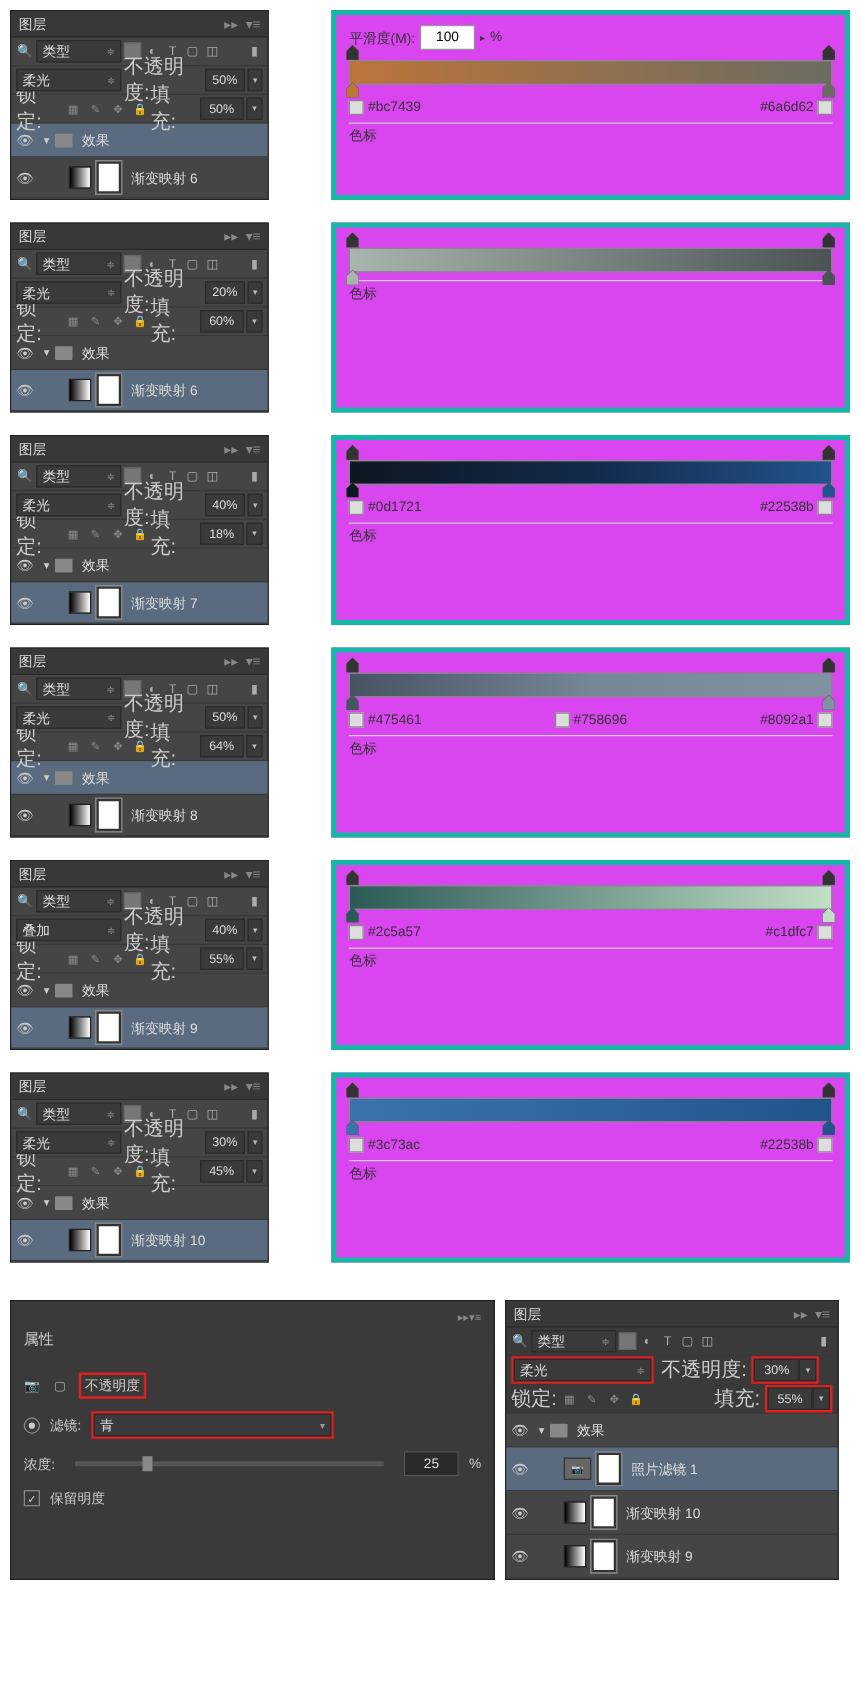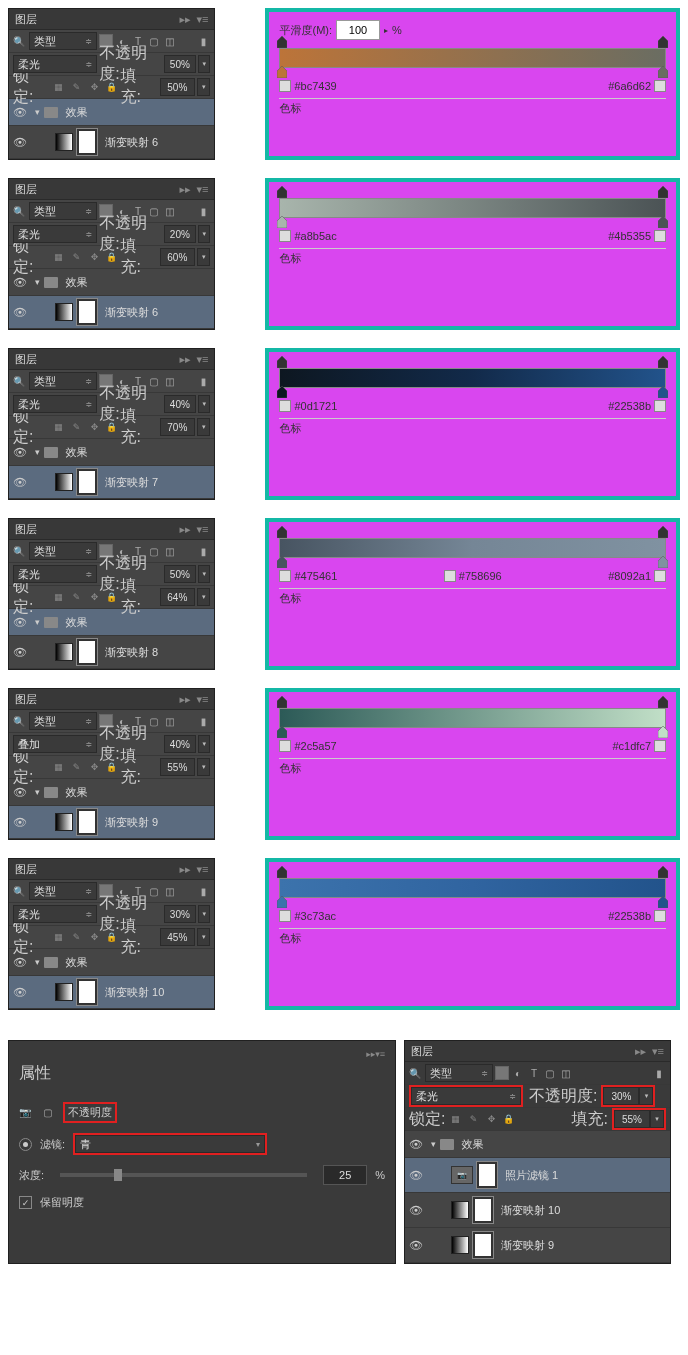--- a/index.html
+++ b/index.html
@@ -36,21 +36,21 @@
 .grad-bar{height:18px;border:1px solid #888}
 .stop{position:absolute;width:10px;height:12px;top:-12px}
 .stop.bot{top:18px}
 .stop svg{display:block}
 .hexrow{display:flex;justify-content:space-between;margin-top:14px;font-size:11px;color:#333}
 .hexlabel{display:flex;align-items:center;gap:3px}
 .stopico{width:10px;height:10px;border:1px solid #888;background:#ddd}
 .section{display:flex;gap:50px;margin-bottom:18px}
 .bottom-sec{display:flex;gap:8px;margin-top:30px}
 .prop-panel{background:#3a3a3a;width:366px;border:1px solid #202020;padding:8px 10px}
-.prop-title{color:#ccc;font-size:16px;margin-bottom:18px}
+.prop-title{color:#ccc;font-size:12px;margin-bottom:18px}
 .red-box{border:2px solid #e02020;padding:1px 3px;display:inline-block}
 .prop-row{display:flex;align-items:center;gap:8px;margin:10px 0;color:#ccc}
 .radio{width:11px;height:11px;border-radius:50%;border:1px solid #888;display:flex;align-items:center;justify-content:center}
 .radio.on::after{content:"";width:5px;height:5px;background:#ccc;border-radius:50%}
 .swatch{width:22px;height:18px;border:1px solid #555}
 .slider{flex:1;height:4px;background:#555;position:relative;margin:0 8px}
 .slider .h{position:absolute;width:8px;height:12px;background:#888;top:-4px}
 .chk{width:11px;height:11px;border:1px solid #888;display:flex;align-items:center;justify-content:center;font-size:9px;color:#ccc}
 .right-panel{background:#3a3a3a;width:265px;border:1px solid #202020}
 .adj-thumb{width:20px;height:16px;background:#666;border:1px solid #333;display:flex;align-items:center;justify-content:center;font-size:8px}
@@ -231,25 +231,20 @@
             <svg width="10" height="12">
               <polygon points="5,0 10,5 10,12 0,12 0,5" fill="#a8b5ac" stroke="#555" stroke-width="0.5"></polygon>
             </svg>
           </div>
 <div class="stop bot" style="right:-2px">
             <svg width="10" height="12">
               <polygon points="5,0 10,5 10,12 0,12 0,5" fill="#4b5355" stroke="#555" stroke-width="0.5"></polygon>
             </svg>
           </div>
 </div>
-<div class="hexrow">
-<span class="hexlabel"><span class="stopico"></span>#a8b5ac</span>
-
-<span class="hexlabel">#4b5355<span class="stopico"></span></span>
-</div>
 <div style="margin-top:6px;border-top:1px solid #ccc;padding-top:2px">色标</div>
 </div>
     </div>
     <div class="section">
       <div class="panel">
 <div class="tab-bar">
           <span class="tab">图层</span>
           <span class="ctrls">
             <span>▸▸</span>
             <span>▾≡</span>
@@ -275,21 +270,21 @@
 </div>
 <div class="row">
 <span class="rowlabel">锁定:</span>
 <div class="locks">
 <span class="lk">▦</span>
 <span class="lk">✎</span>
 <span class="lk">✥</span>
 <span class="lk">🔒</span>
 </div>
 <span class="rowlabel" style="margin-left:auto">填充:</span>
-<div class="pct">70%</div>
+<div class="pct">18%</div>
 <div class="arrbtn">▾</div>
 </div>
 <div class="layers-area">
 <div class="layer-row ">
 <div class="eye">👁</div>
 <div class="thumb-area">
               <span class="chev">▾</span>
               <div class="folder"></div>
               <span class="lname">效果</span>
             </div>

